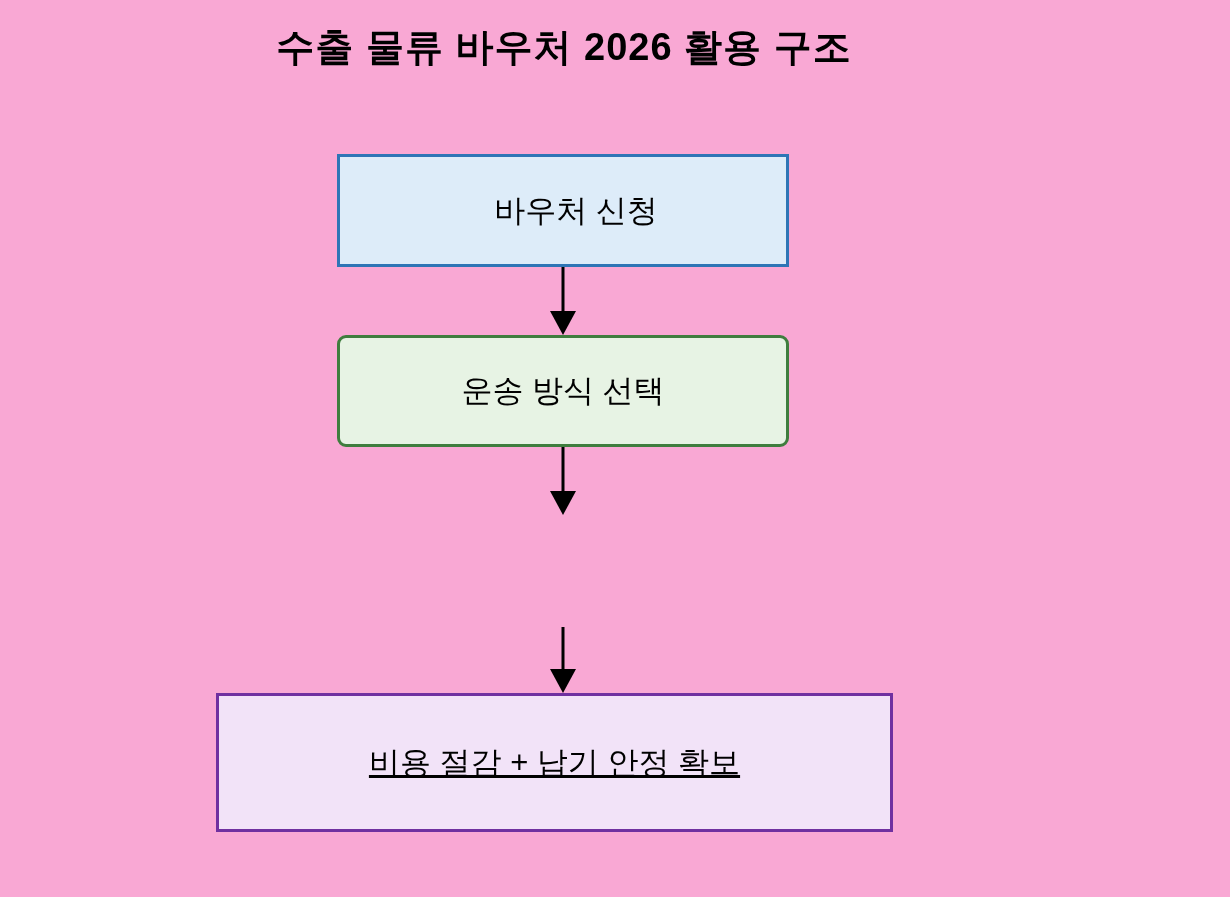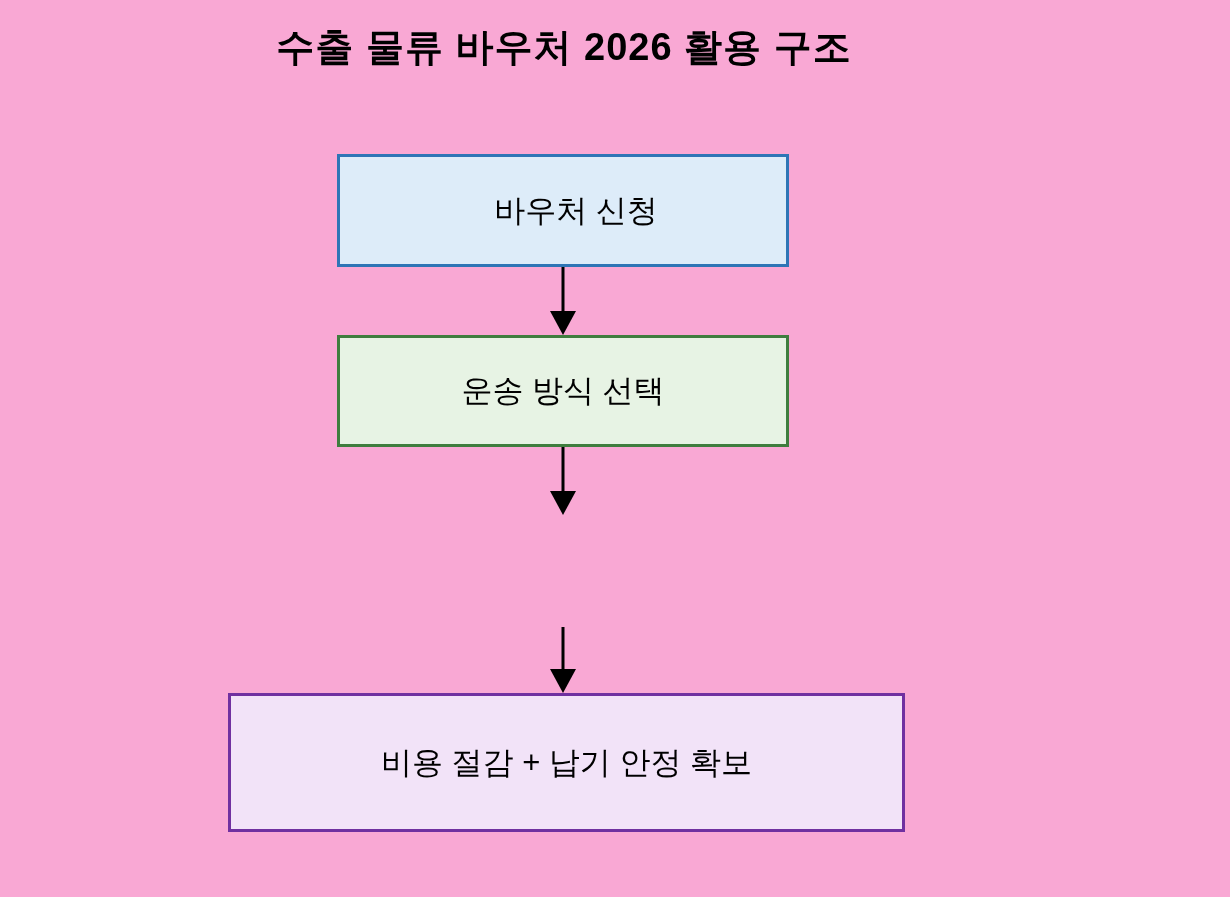--- a/index.html
+++ b/index.html
@@ -34,21 +34,21 @@
     display: flex;
     align-items: center;
     justify-content: center;
     font-size: 31px;
     color: #000000;
     text-align: center;
   }
   .node-apply      { left: 337px; top: 154px; width: 452px; height: 113px; }
   .node-transport  { left: 337px; top: 335px; width: 452px; height: 112px; }
   .node-consulting { left: 337px; top: 515px; width: 452px; height: 112px; }
-  .node-outcome    { left: 228px; top: 693px; width: 677px; height: 139px; }
+  .node-outcome    { left: 216px; top: 693px; width: 677px; height: 139px; text-decoration: underline; }
   .flow-arrow {
     position: absolute;
     width: 26px;
     transform: translateX(-50%);
   }
   .arrow-1 { left: 563px; top: 267px; height: 68px; }
   .arrow-2 { left: 563px; top: 447px; height: 68px; }
   .arrow-3 { left: 563px; top: 627px; height: 66px; }
   .flow-arrow .shaft {
     position: absolute;
@@ -80,21 +80,21 @@
 
   <div class="flow-node node-apply" style="background: rgb(221, 236, 249); border-color: rgb(46, 117, 182); color: rgb(0, 0, 0); padding-left: 26px;">
     <span>바우처 신청</span>
   </div>
 
   <div class="flow-arrow arrow-1">
     <div class="shaft" style="background: rgb(0, 0, 0);"></div>
     <div class="head" style="border-top-color: rgb(0, 0, 0);"></div>
   </div>
 
-  <div class="flow-node node-transport" style="background: rgb(231, 243, 228); border-color: rgb(63, 125, 62); color: rgb(0, 0, 0);">
+  <div class="flow-node node-transport" style="background: rgb(231, 243, 228); border-color: rgb(63, 125, 62); color: rgb(0, 0, 0); border-radius: 9px;">
     <span>운송 방식 선택</span>
   </div>
 
   <div class="flow-arrow arrow-2">
     <div class="shaft" style="background: rgb(0, 0, 0);"></div>
     <div class="head" style="border-top-color: rgb(0, 0, 0);"></div>
   </div>
 
 
   <div class="flow-arrow arrow-3">

